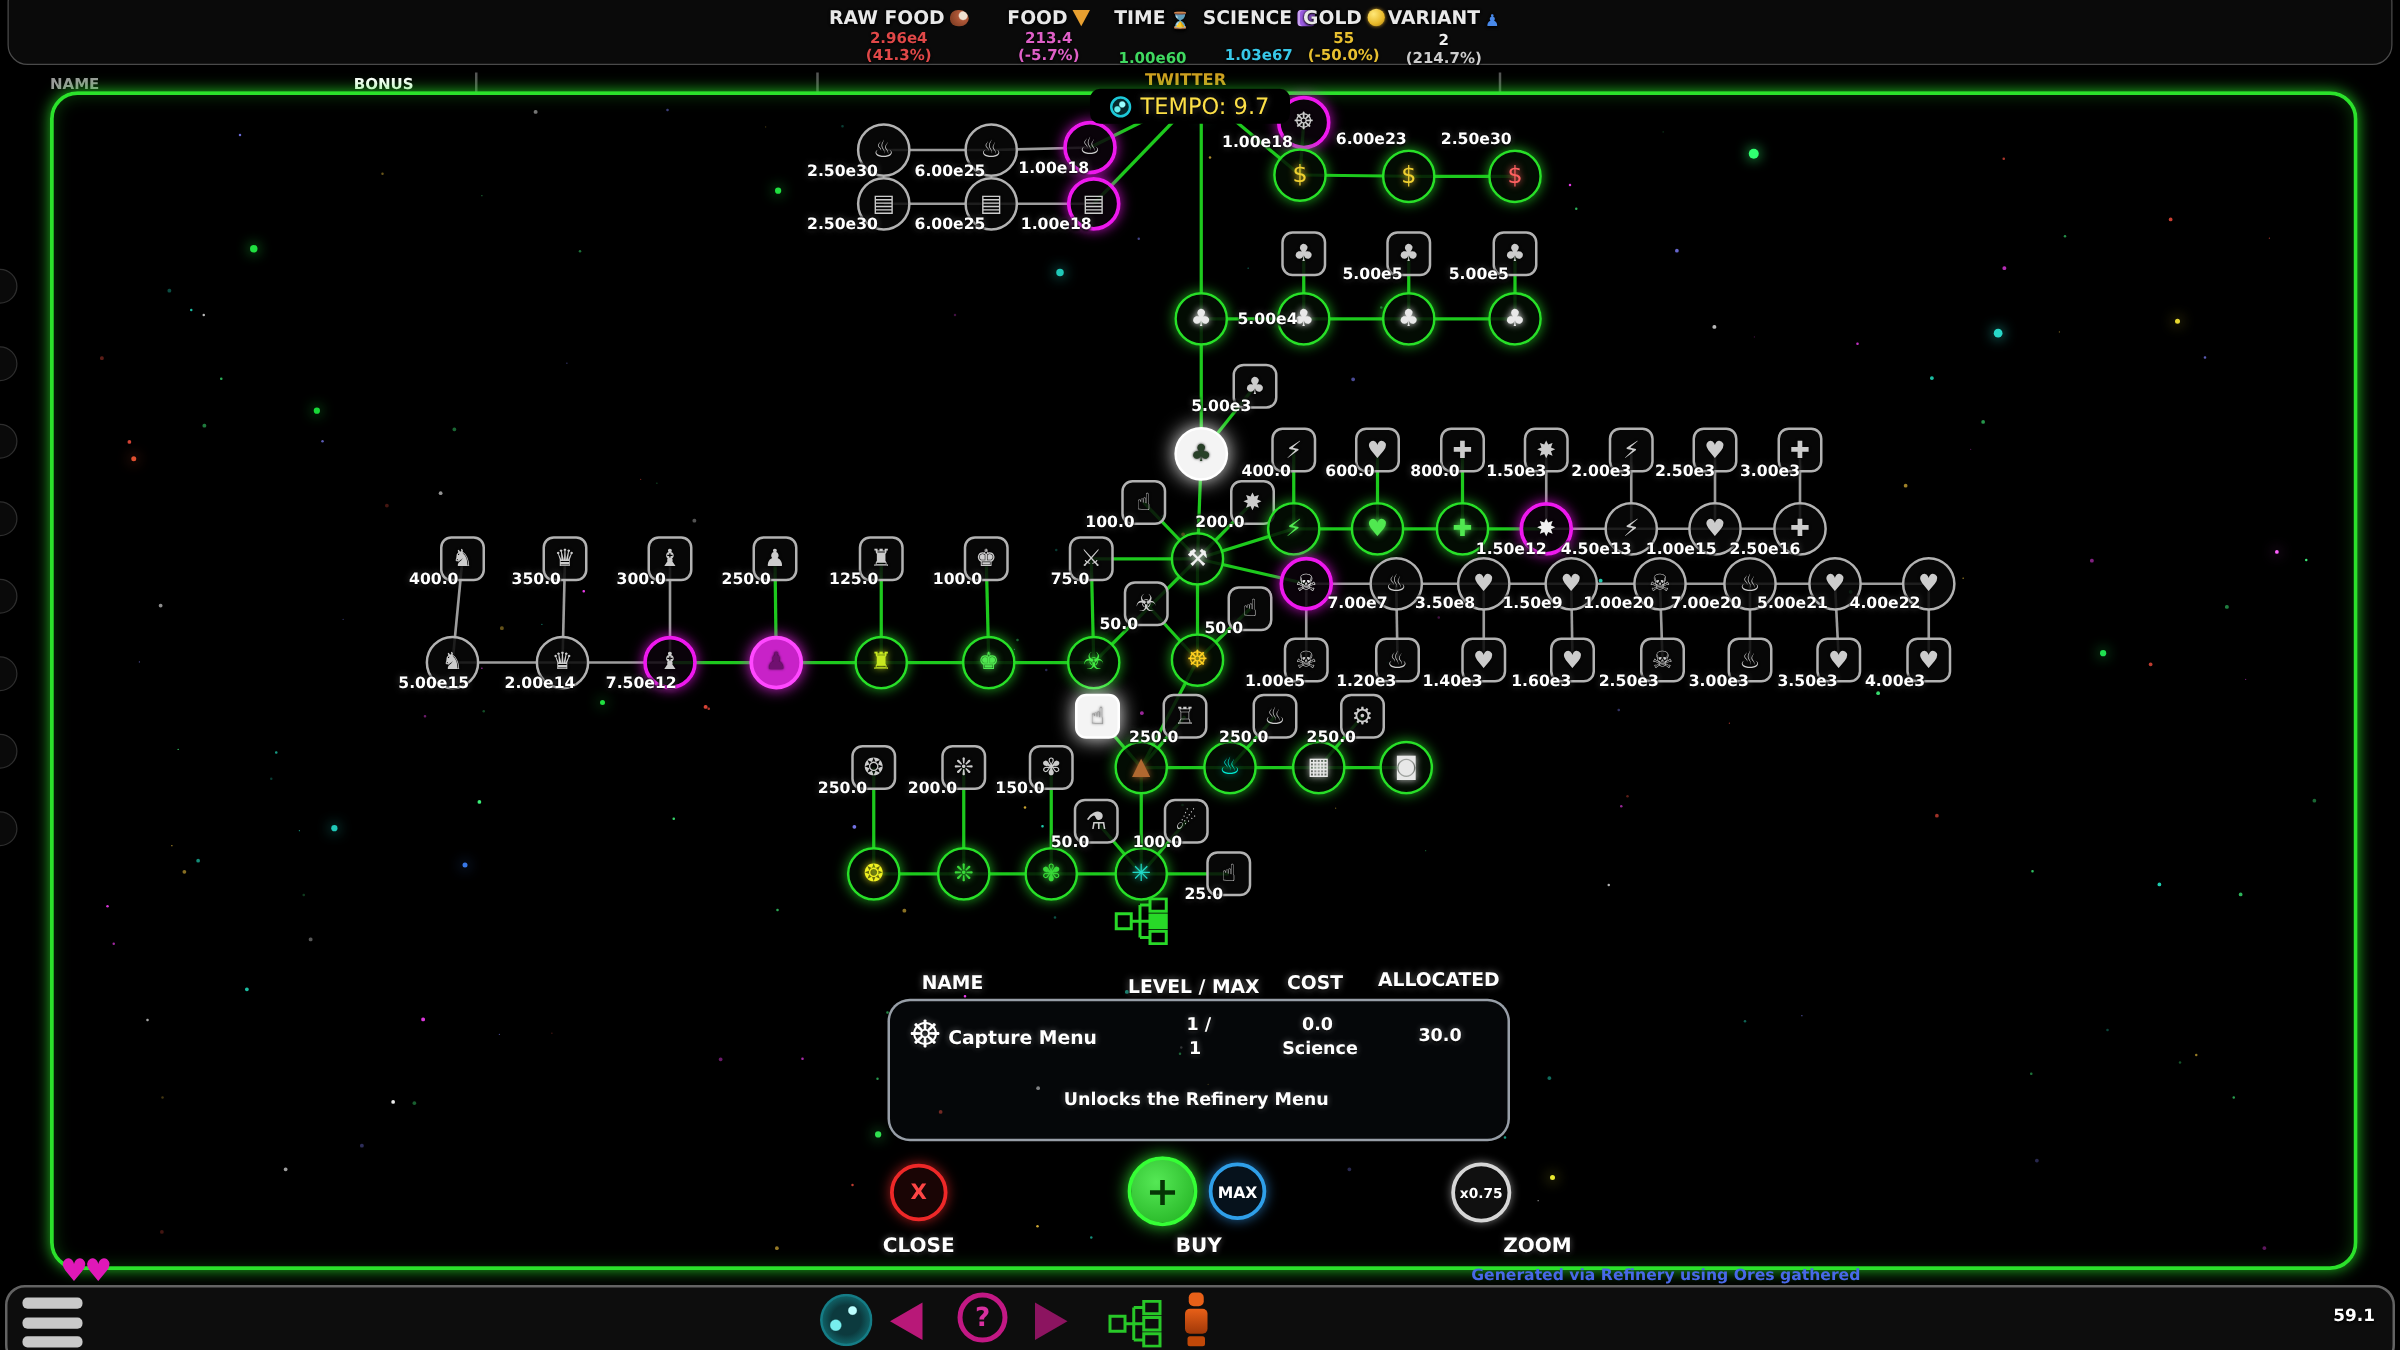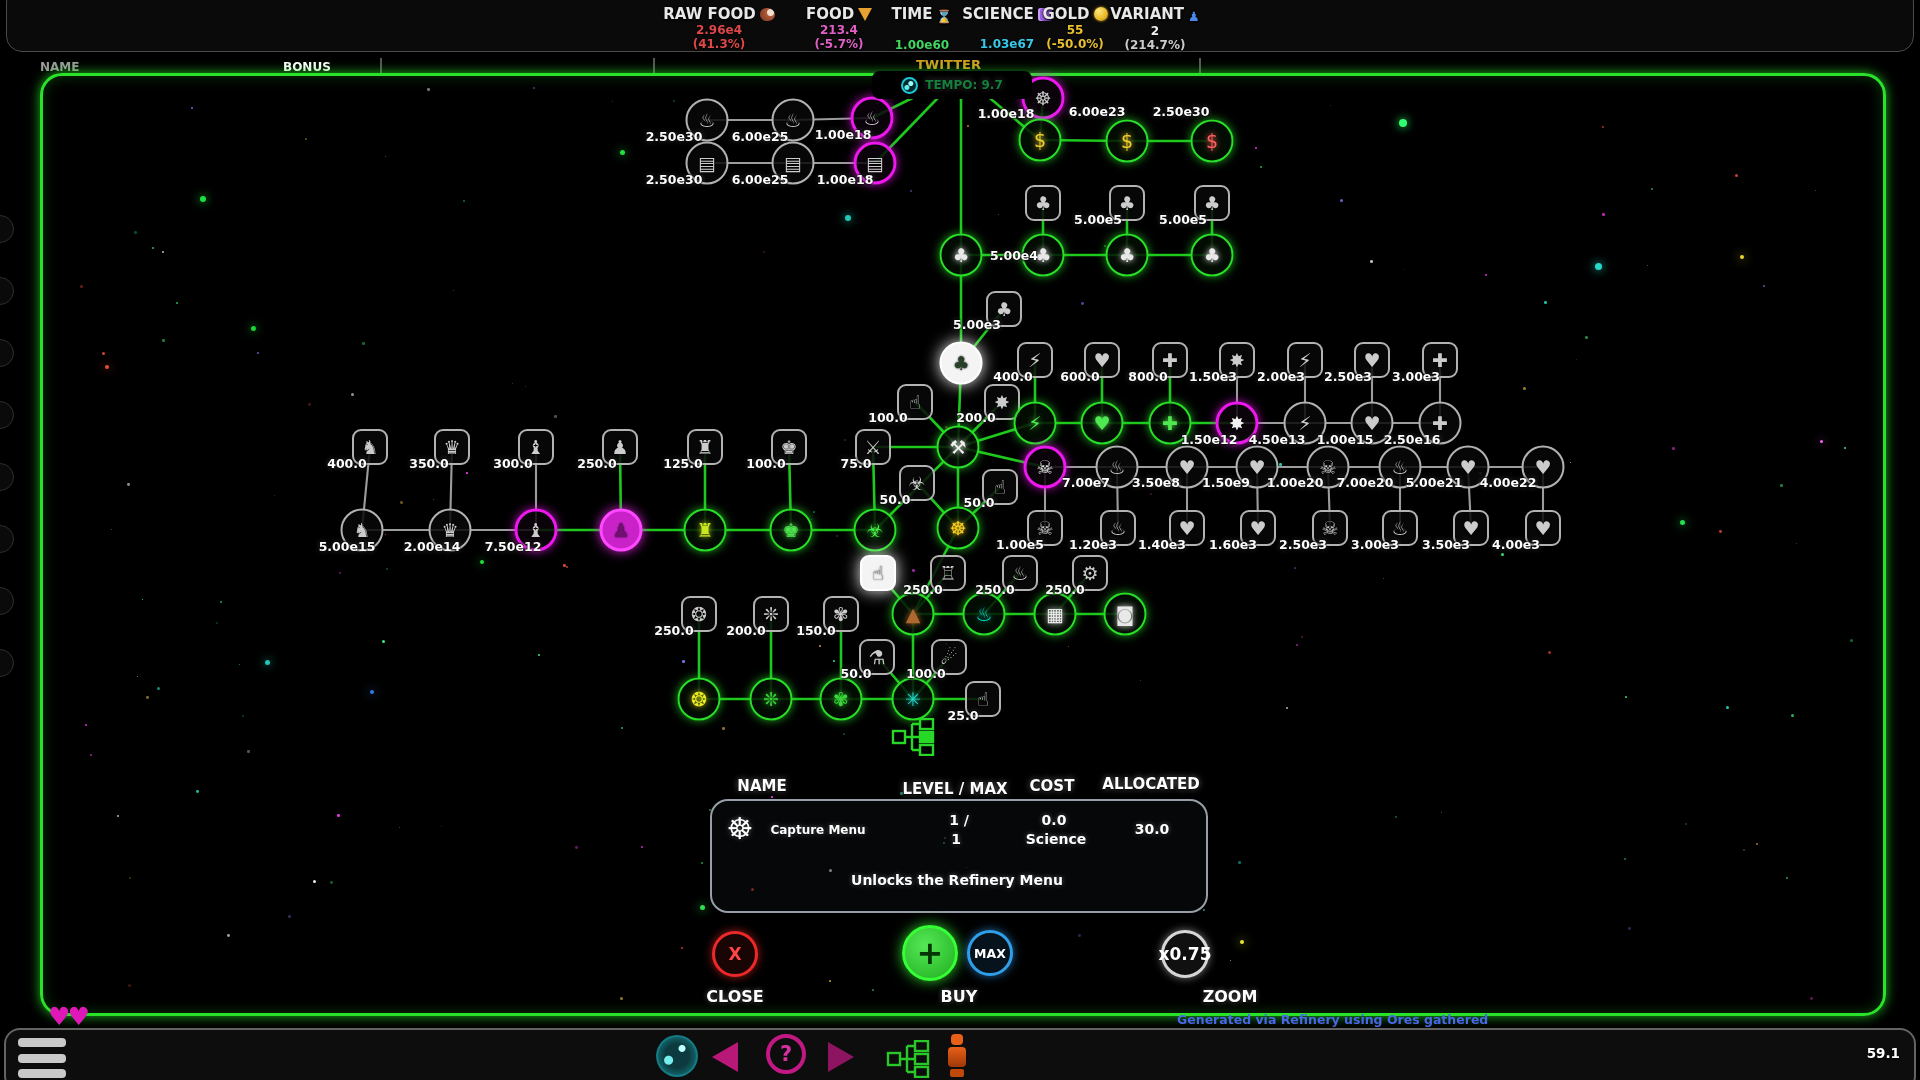--- a/index.html
+++ b/index.html
@@ -21,21 +21,21 @@
   
   .bg-head{position:absolute;font-weight:bold;z-index:2;white-space:nowrap;}
   .bg-div{position:absolute;width:2px;height:16px;background:#555;z-index:2;}
   
   #modal{position:absolute;left:40px;top:73px;width:1840px;height:937px;border:3px solid #2be22b;
          border-radius:22px;box-shadow:0 0 12px rgba(40,230,40,.8), inset 0 0 14px rgba(40,230,40,.25);z-index:3;}
   #tempo{position:absolute;left:872px;top:71px;width:160px;height:28px;background:#000;border-radius:8px;
          display:flex;align-items:center;justify-content:center;gap:7px;z-index:7;}
   #tempo-icon{width:17px;height:17px;border-radius:50%;border:2.5px solid #1cc8d8;box-sizing:border-box;
          background:radial-gradient(circle at 60% 35%,#9ff 0 2px,transparent 3px),radial-gradient(circle at 30% 65%,#6ee 0 2px,#04282c 3px);}
-  #tempo-text{font-weight:bold;font-size:12px;color:#15803d;text-shadow:0 0 4px #000,0 1px 2px #000,0 0 6px rgba(255,255,255,.4);}
+  #tempo-text{font-weight:normal;font-size:18px;color:#fde047;text-shadow:0 0 4px #000,0 1px 2px #000,0 0 6px rgba(255,255,255,.4);}
   
   #edges{position:absolute;left:0;top:0;z-index:4;pointer-events:none;}
   #nodes{position:absolute;left:0;top:0;width:1920px;height:1080px;z-index:5;}
   .node{position:absolute;transform:translate(-50%,-50%);display:flex;align-items:center;justify-content:center;box-sizing:border-box;}
   .s-c{width:43px;height:43px;border-radius:50%;}
   .s-q{width:36px;height:36px;border-radius:9px;}
   .r-x{border:2.5px solid #b2b2b2;background:rgba(8,8,8,.85);}
   .r-g{border:2.5px solid #28e028;background:rgba(4,14,4,.85);box-shadow:0 0 10px rgba(40,220,40,.75);}
   .r-m{border:3px solid #ee18ee;background:rgba(12,4,12,.85);box-shadow:0 0 10px rgba(230,20,230,.8);}
   .r-M{border:3px solid #ff48ff;background:#c822c8;box-shadow:0 0 12px rgba(240,40,240,.9);}
@@ -55,21 +55,21 @@
   
   .abtn{position:absolute;transform:translate(-50%,-50%);border-radius:50%;display:flex;align-items:center;justify-content:center;
         box-sizing:border-box;z-index:6;font-weight:bold;}
   #btn-close{left:735px;top:954px;width:46px;height:46px;border:3px solid #ee2828;background:#1a0505;
         box-shadow:0 0 10px rgba(230,40,40,.7);color:#ff4545;font-size:17px;}
   #btn-buy{left:930px;top:953px;width:56px;height:56px;border:3px solid #35ff35;background:radial-gradient(circle at 40% 35%,#55e855,#1fae1f);
         box-shadow:0 0 14px rgba(50,230,50,.9);color:#053505;font-size:32px;}
   #btn-max{left:990px;top:953px;width:46px;height:46px;border:3.5px solid #2f9fe8;background:#06121c;
         box-shadow:0 0 10px rgba(50,150,230,.7);color:#fff;font-size:12.5px;}
   #btn-zoom{left:1185px;top:954px;width:48px;height:48px;border:3px solid #d6d6d6;background:#101010;
-        box-shadow:0 0 8px rgba(220,220,220,.55);color:#fff;font-size:17px;}
+        box-shadow:0 0 8px rgba(220,220,220,.55);color:#fff;font-size:11px;}
   .abtn-label{position:absolute;transform:translate(-50%,-50%);font-weight:bold;font-size:16px;color:#fff;z-index:6;
         text-shadow:0 1px 2px #000,0 0 5px rgba(255,255,255,.4);}
   
   #hearts{position:absolute;left:48px;top:1002px;font-size:25px;font-weight:bold;color:#e018b8;z-index:5;letter-spacing:-3px;}
   #refinery-note{position:absolute;left:1177px;top:1012px;font-weight:bold;font-size:12.5px;color:#4868e8;z-index:5;white-space:nowrap;}
   #bottombar{position:absolute;left:4px;top:1028px;width:1912px;height:64px;background:#0d0d0d;
         border:2px solid #636363;border-radius:16px;box-sizing:border-box;z-index:10;}
   .hamb{position:absolute;left:12px;top:8px;width:48px;height:40px;display:flex;flex-direction:column;justify-content:space-between;}
   .hamb b{display:block;height:9px;border-radius:4px;background:#c9c9c9;}
   #bb-galaxy{position:absolute;left:650px;top:5px;width:42px;height:42px;border-radius:50%;
@@ -701,21 +701,21 @@
     <span id="tempo-text">TEMPO: 9.7</span>
   </div>
 
   <div class="ip-head" style="left:762px;top:786px;">NAME</div>
   <div class="ip-head" style="left:955px;top:789px;">LEVEL / MAX</div>
   <div class="ip-head" style="left:1052px;top:786px;">COST</div>
   <div class="ip-head" style="left:1151px;top:784px;">ALLOCATED</div>
 
   <div id="info-panel">
     <div class="ip-txt" style="left:28px;top:27px;font-size:30px;font-weight:normal;">☸</div>
-    <div class="ip-txt" style="left:106px;top:29px;font-size:12px;">Capture Menu</div>
+    <div class="ip-txt" style="left:106px;top:29px;font-size:15px;">Capture Menu</div>
     <div class="ip-txt" style="left:247px;top:19px;font-size:14px;">1 /</div>
     <div class="ip-txt" style="left:244px;top:38px;font-size:14px;">1</div>
     <div class="ip-txt" style="left:342px;top:19px;font-size:14px;">0.0</div>
     <div class="ip-txt" style="left:344px;top:38px;font-size:14px;">Science</div>
     <div class="ip-txt" style="left:440px;top:28px;font-size:14px;">30.0</div>
     <div class="ip-txt" style="left:245px;top:79px;font-size:14px;">Unlocks the Refinery Menu</div>
   </div>
 
   <div class="abtn" id="btn-close">X</div>
   <div class="abtn" id="btn-buy">+</div>

